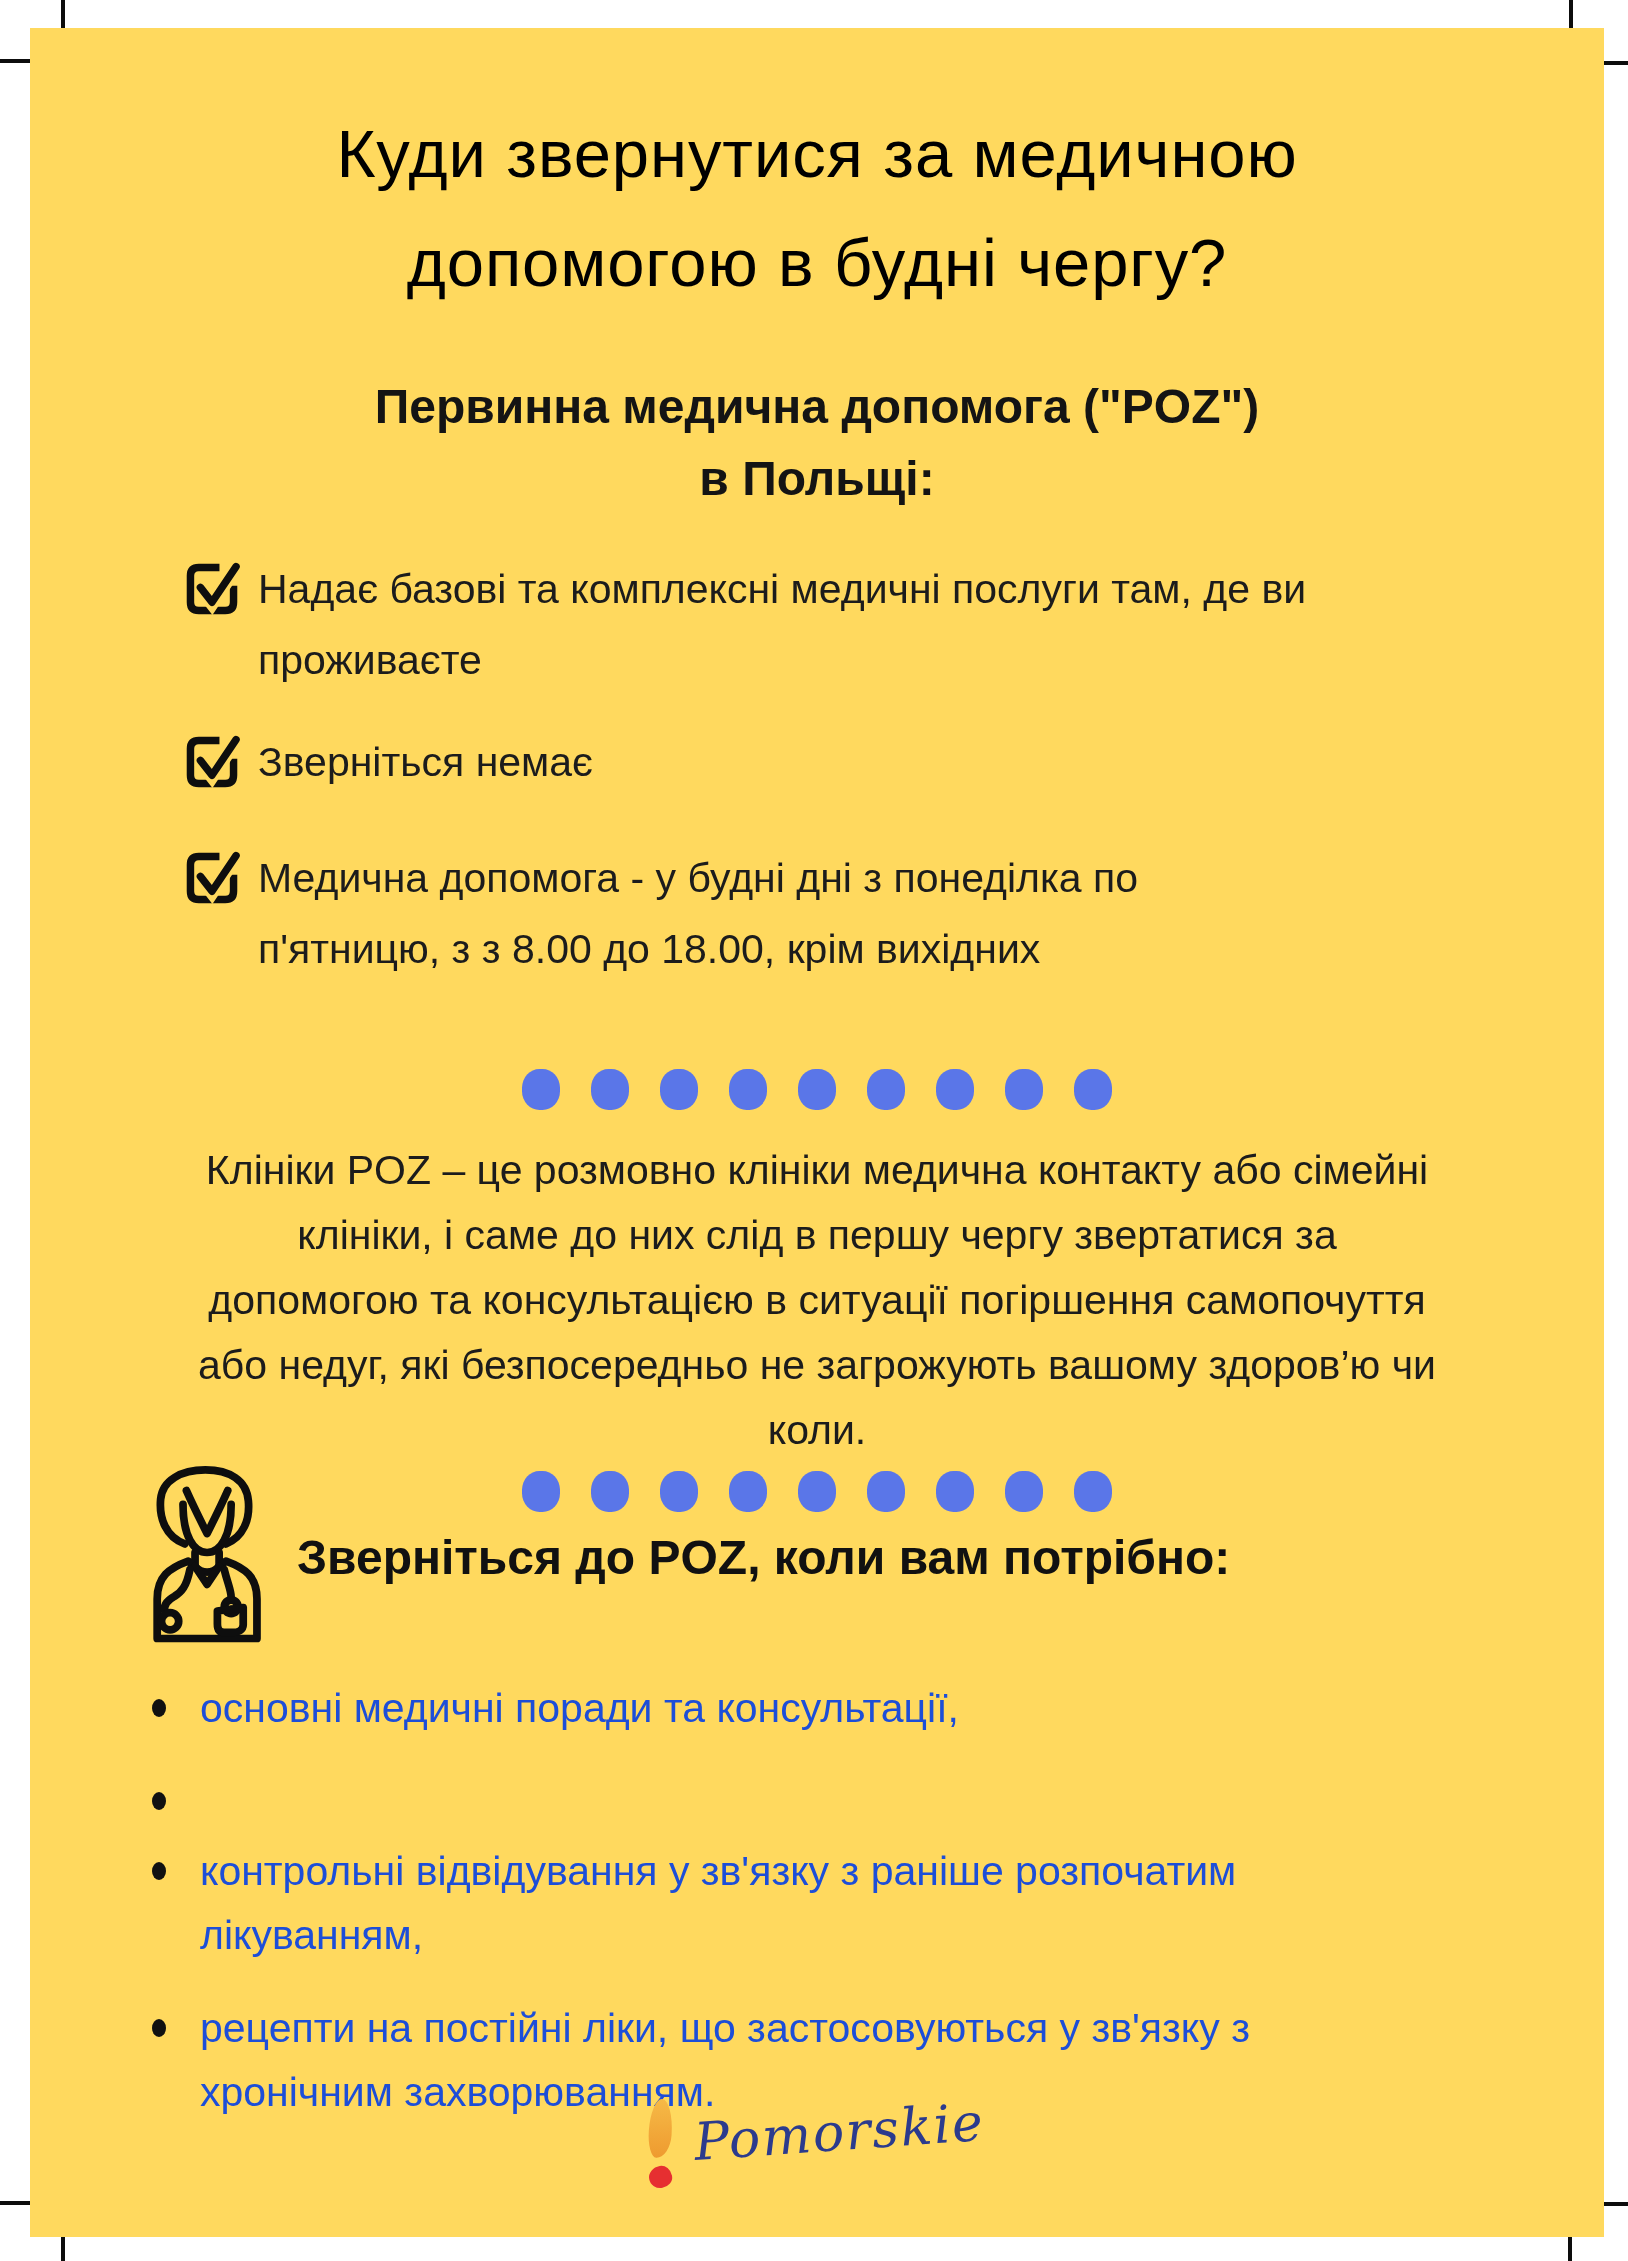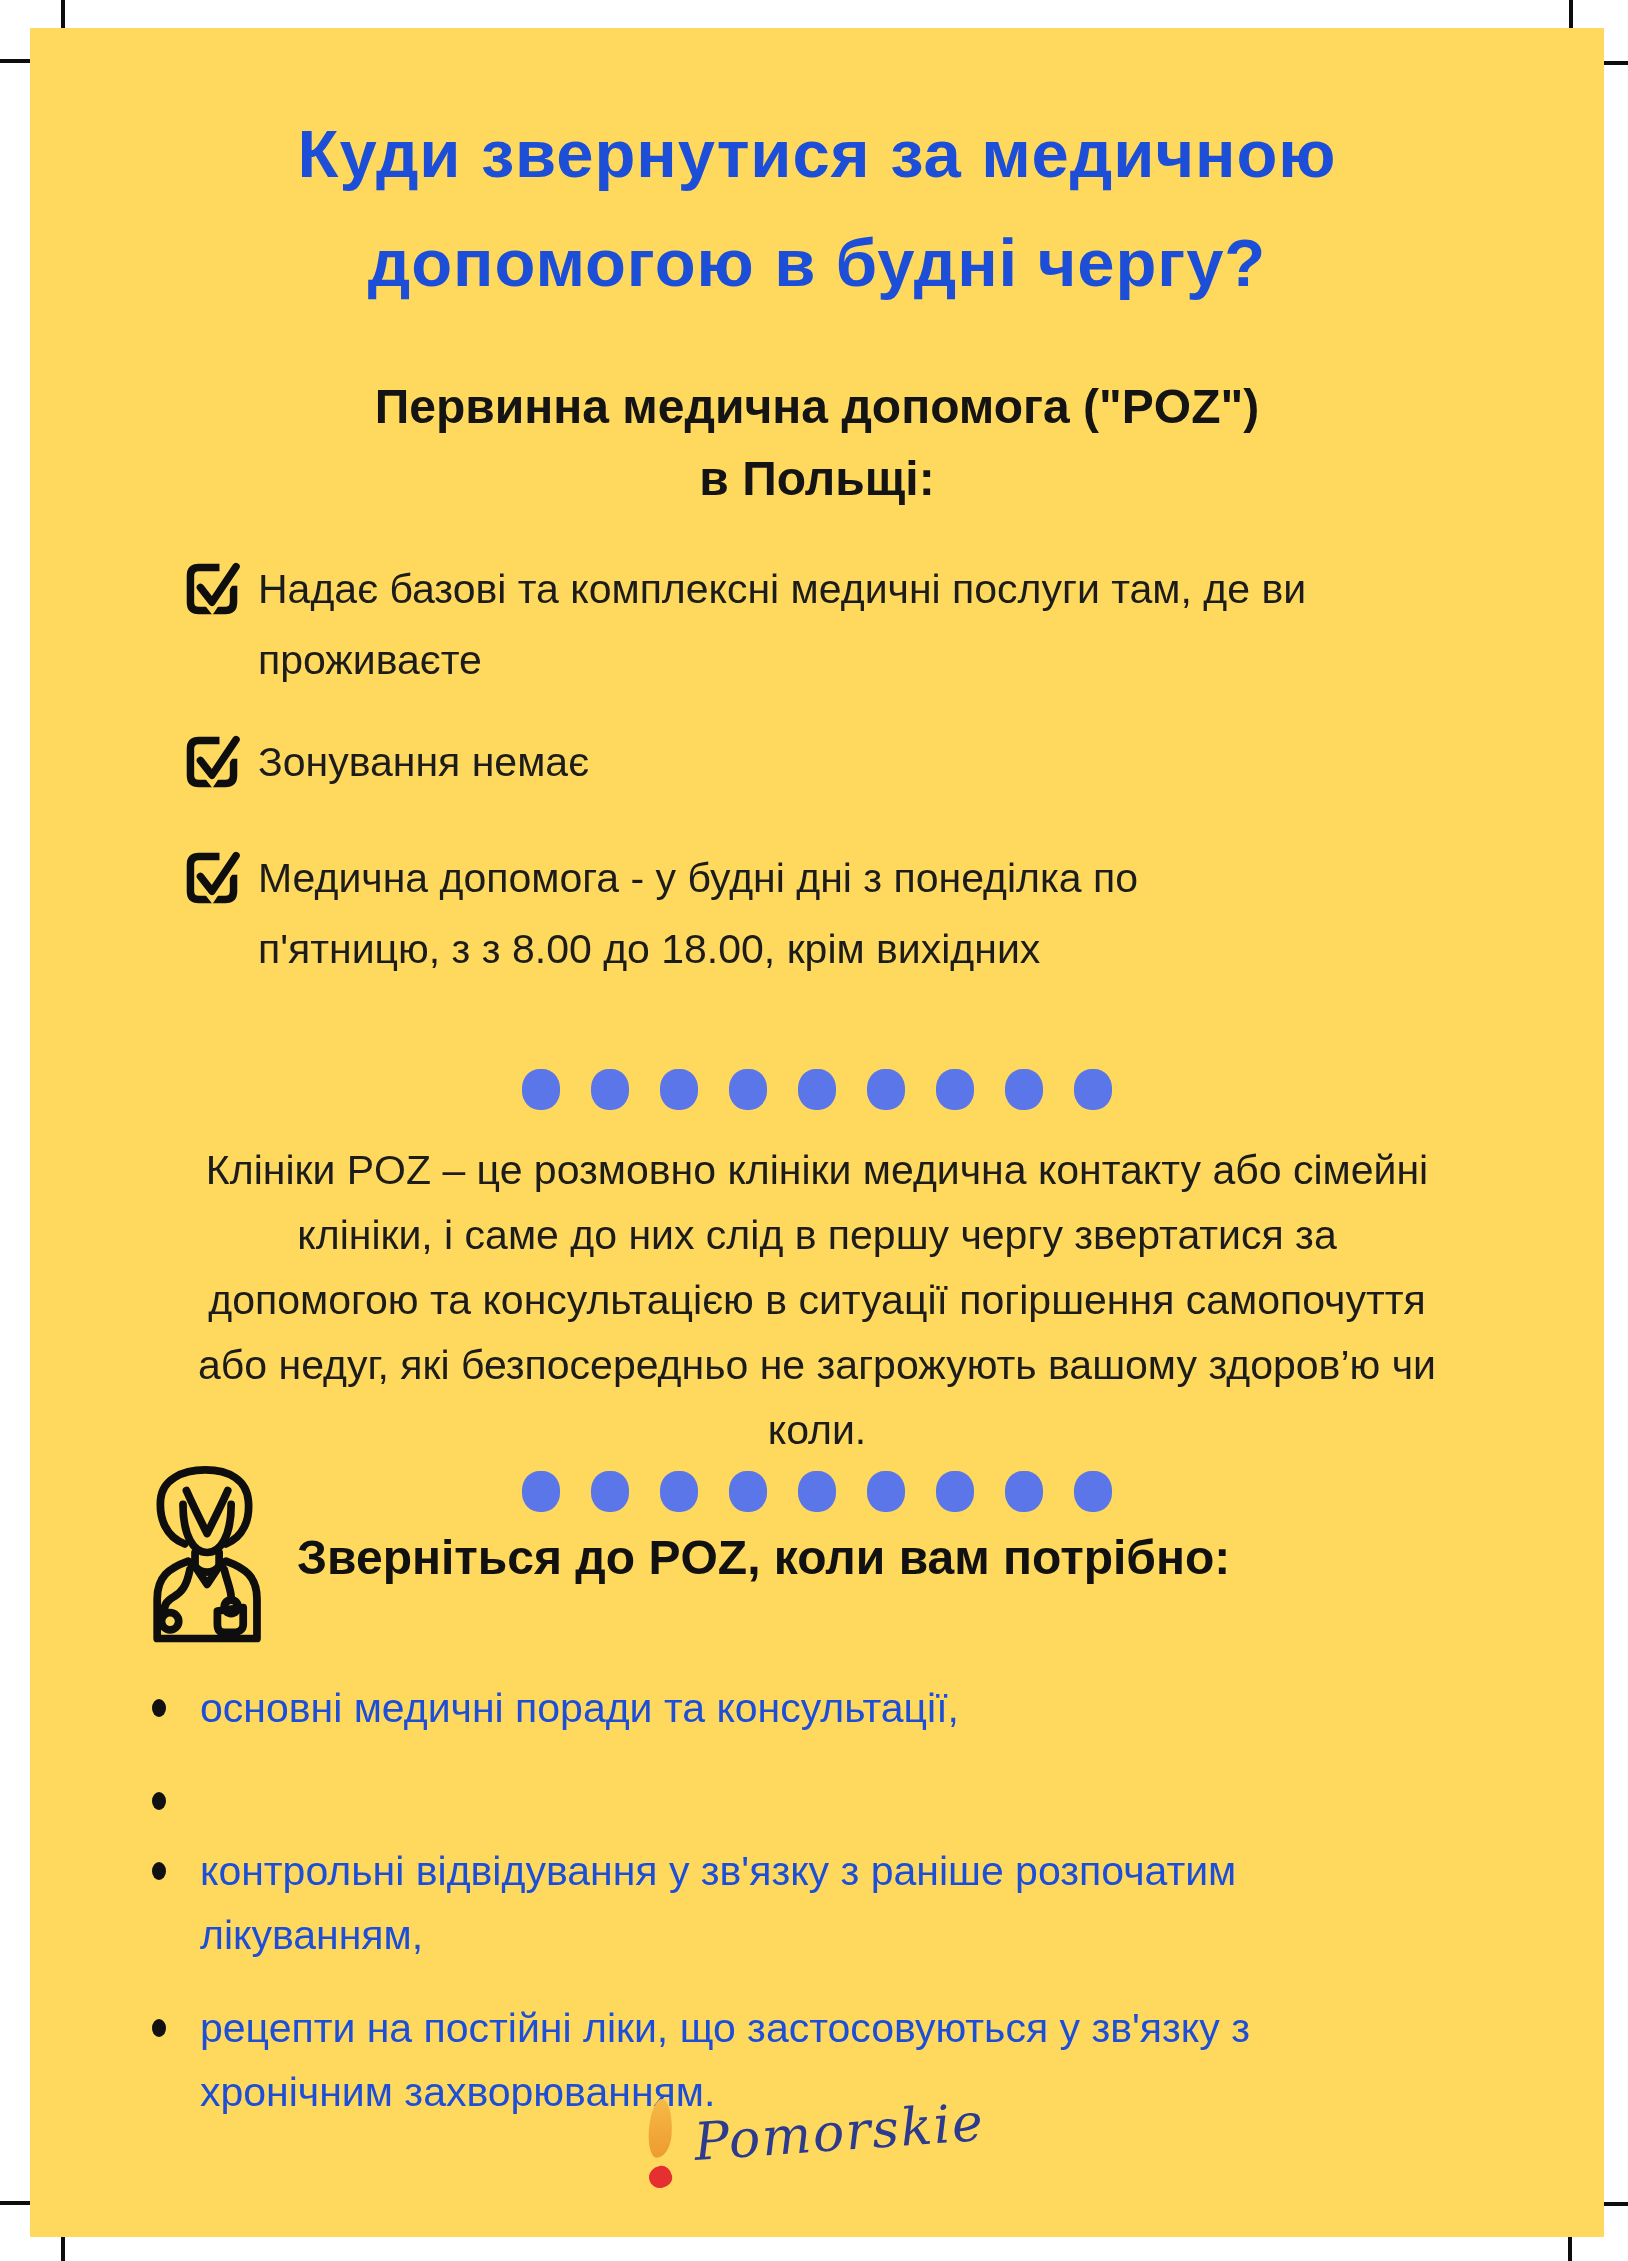--- a/index.html
+++ b/index.html
@@ -19,21 +19,21 @@
   .crop.br-h{left:1597px;top:2202px;width:32px;height:4.3px;}
 
   .poster{
     position:absolute;left:30px;top:28.4px;width:1574px;height:2209px;
     background:#FFD95E;
   }
   .abs{position:absolute;}
 
   .title{
     top:71px;left:0;width:100%;text-align:center;
-    color:#1d4ed8;font-size:67px;font-weight:700;line-height:109px;
+    color:#000000;font-size:67px;font-weight:400;line-height:109px;
     letter-spacing:0.9px;
   }
   .subtitle{
     top:343px;left:0;width:100%;text-align:center;
     color:#141414;font-size:48px;font-weight:700;line-height:72px;
   }
 
   .checklist{top:526px;left:153px;right:69px;}
   .check-item{display:flex;align-items:flex-start;gap:17px;}
   .check-item.m1{margin-bottom:31px;}
@@ -121,21 +121,21 @@
         <path d="M21,33 L35,51 L64,8" fill="none" stroke="#0e0e0e" stroke-width="9" stroke-linejoin="round" stroke-linecap="round"></path>
       </svg>
       <div class="check-text">Надає базові та комплексні медичні послуги там, де ви проживаєте</div>
     </div>
     <div class="check-item m2">
       <svg class="check-icon" viewBox="0 0 70 70">
         <path d="M44,9 L19,9 Q9,9 9,19 L9,51 Q9,61 19,61 L51,61 Q61,61 61,51 L61,31" fill="none" stroke="#0e0e0e" stroke-width="9" stroke-linejoin="round"></path>
         <path d="M21,33 L35,51 L64,8" fill="none" stroke="#FFD95E" stroke-width="18"></path>
         <path d="M21,33 L35,51 L64,8" fill="none" stroke="#0e0e0e" stroke-width="9" stroke-linejoin="round" stroke-linecap="round"></path>
       </svg>
-      <div class="check-text">Зонування немає</div>
+      <div class="check-text">Зверніться немає</div>
     </div>
     <div class="check-item">
       <svg class="check-icon" viewBox="0 0 70 70">
         <path d="M44,9 L19,9 Q9,9 9,19 L9,51 Q9,61 19,61 L51,61 Q61,61 61,51 L61,31" fill="none" stroke="#0e0e0e" stroke-width="9" stroke-linejoin="round"></path>
         <path d="M21,33 L35,51 L64,8" fill="none" stroke="#FFD95E" stroke-width="18"></path>
         <path d="M21,33 L35,51 L64,8" fill="none" stroke="#0e0e0e" stroke-width="9" stroke-linejoin="round" stroke-linecap="round"></path>
       </svg>
       <div class="check-text">Медична допомога - у будні дні з понеділка по п'ятницю, з з 8.00 до 18.00, крім вихідних</div>
     </div>
   </div>

